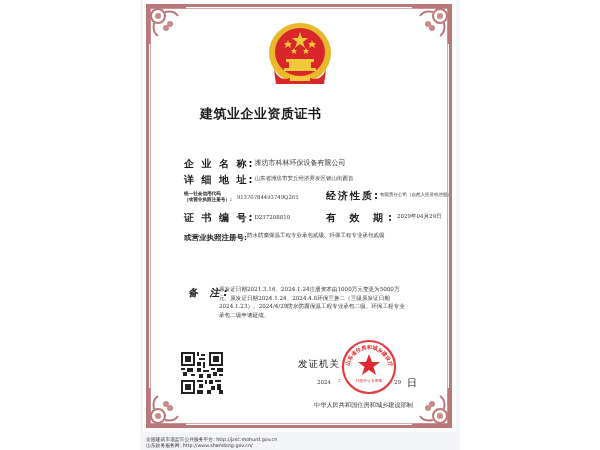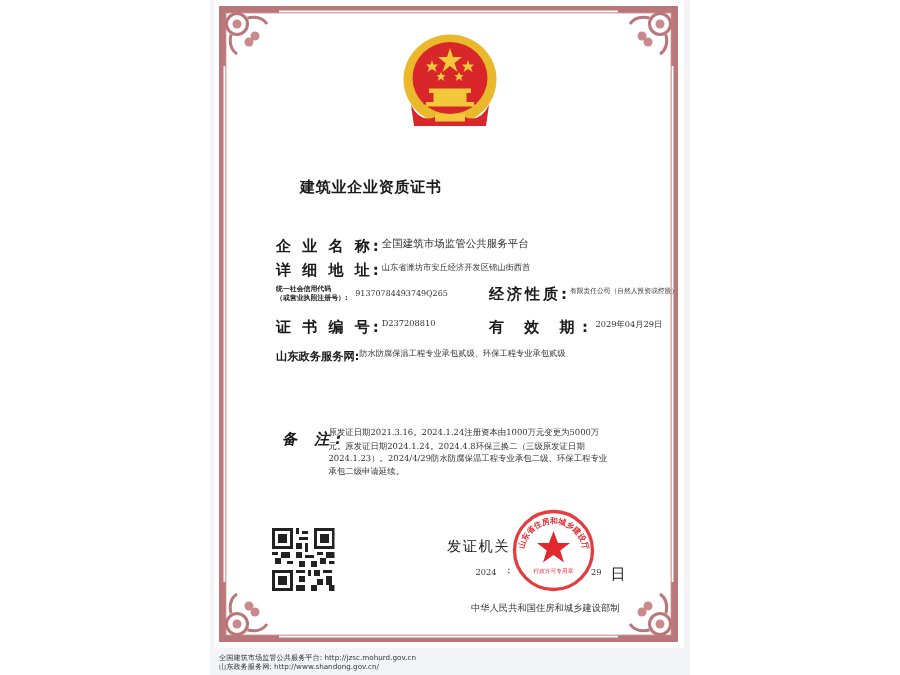--- a/index.html
+++ b/index.html
@@ -8,21 +8,21 @@
     font-family: "DejaVu Serif", "Liberation Serif", serif; color: #1a1a1a;
   }
   .page-shadow { position: absolute; left: 140px; top: 0; width: 320px; height: 450px; background: #f3f4f7; }
   .cert { position: absolute; left: 143px; top: 0; width: 313px; height: 432px; background: #ffffff; }
   .frame { position: absolute; left: 146px; top: 4px; width: 306px; height: 424px; border: 3px solid #b9777a; box-sizing: border-box; }
   .frame-inner { position: absolute; left: 150px; top: 8px; width: 298px; height: 416px; border: 1px solid #d9a9ab; box-sizing: border-box; }
   .corner { position: absolute; width: 44px; height: 44px; }
   .corner svg { width: 100%; height: 100%; display: block; }
 
   .emblem { position: absolute; left: 266px; top: 22px; width: 68px; height: 66px; }
-  .title { position: absolute; left: 200px; top: 118px; width: 200px; text-align: left; font-family: Liberation Sans, sans-serif; font-weight: bold; font-size: 10px; letter-spacing: 0.5px; }
+  .title { position: absolute; left: 200px; top: 105px; width: 200px; text-align: left; font-family: Liberation Sans, sans-serif; font-weight: bold; font-size: 13px; letter-spacing: 0.5px; }
 
   .field { position: absolute; font-family: "DejaVu Sans", sans-serif; white-space: nowrap; }
   .lbl { font-weight: bold; font-size: 10px; letter-spacing: 2px; }
   .lbl-sm { font-weight: bold; font-size: 6px; line-height: 6px; display: inline-block; vertical-align: middle; }
   .val { font-family: "DejaVu Serif", serif; font-size: 6px; color: #333; vertical-align: middle; }
   .remarks { position: absolute; left: 219px; top: 285px; width: 190px; font-family: "DejaVu Serif", serif; font-size: 5.6px; line-height: 8.6px; color: #333; }
   .issuer-lbl { position: absolute; left: 298px; top: 358px; font-family: "DejaVu Sans", sans-serif; font-size: 9.5px; letter-spacing: 1px; color: #222; }
   .date-row { position: absolute; top: 379px; font-family: "DejaVu Serif", serif; font-size: 5.5px; color: #333; }
   .day-char { position: absolute; left: 407px; top: 376px; font-family: "DejaVu Sans", sans-serif; font-size: 10px; }
   .ministry { position: absolute; left: 314px; top: 401px; font-family: "DejaVu Sans", sans-serif; font-size: 6.2px; color: #333; }
@@ -92,40 +92,40 @@
     <rect x="23" y="40" width="22" height="6" fill="#f3c83a"></rect>
     <rect x="18" y="46" width="32" height="3" fill="#f3c83a"></rect>
     <path d="M8 48 Q14 60 24 56 L44 56 Q54 60 60 48 L58 62 L10 62 Z" fill="#d8262a"></path>
     <rect x="24" y="54" width="20" height="5" fill="#f3c83a"></rect>
   </svg>
 </div>
 
 <div class="title">建筑业企业资质证书</div>
 
 <div class="field" style="left:184px;top:152px;">
-  <span class="lbl">企 业 名 称:</span><span class="val" style="font-size:7px;">全国建筑市场监管公共服务平台</span>
+  <span class="lbl">企 业 名 称:</span><span class="val" style="font-size:7px;">潍坊市科林环保设备有限公司</span>
 </div>
 <div class="field" style="left:184px;top:168px;">
   <span class="lbl">详 细 地 址:</span><span class="val" style="font-size:5.5px;">山东省潍坊市安丘经济开发区锦山街西首</span>
 </div>
 <div class="field" style="left:184px;top:186px;">
   <span class="lbl-sm"><span style="display:block;font-size:4.6px;">统一社会信用代码</span><span style="display:block;font-size:4.6px;">（或营业执照注册号）:</span></span>
   <span class="val" style="font-size:5.3px;">91370784493749Q265</span>
 </div>
 <div class="field" style="left:326px;top:184px;">
   <span class="lbl">经济性质:</span><span class="val" style="font-size:4.5px;">有限责任公司（自然人投资或控股）</span>
 </div>
 <div class="field" style="left:184px;top:206px;">
   <span class="lbl">证 书 编 号:</span><span class="val" style="font-size:5.5px;">D237208810</span>
 </div>
 <div class="field" style="left:326px;top:206px;">
   <span class="lbl" style="letter-spacing:5px;">有 效 期:</span><span class="val" style="font-size:5.5px;">2029年04月29日</span>
 </div>
 <div class="field" style="left:184px;top:225px;">
-  <span class="lbl" style="font-size:7.5px;letter-spacing:0;">山东政务服务网:</span><span class="val" style="font-size:5.5px;">防水防腐保温工程专业承包贰级、环保工程专业承包贰级</span>
+  <span class="lbl" style="font-size:7.5px;letter-spacing:0;">或营业执照注册号:</span><span class="val" style="font-size:5.5px;">防水防腐保温工程专业承包贰级、环保工程专业承包贰级</span>
 </div>
 <div class="field" style="left:188px;top:281px;">
   <span class="lbl" style="letter-spacing:4px;font-style:italic;">备 注:</span>
 </div>
 <div class="remarks">原发证日期2021.3.16。2024.1.24注册资本由1000万元变更为5000万元。原发证日期2024.1.24。2024.4.8环保三换二（三级原发证日期2024.1.23）。2024/4/29防水防腐保温工程专业承包二级、环保工程专业承包二级申请延续。</div>
 
 <div class="qr">
   <svg viewBox="0 0 21 21" width="42" height="42" shape-rendering="crispEdges">
     <rect width="21" height="21" fill="#fff"></rect>
     <g fill="#222">

